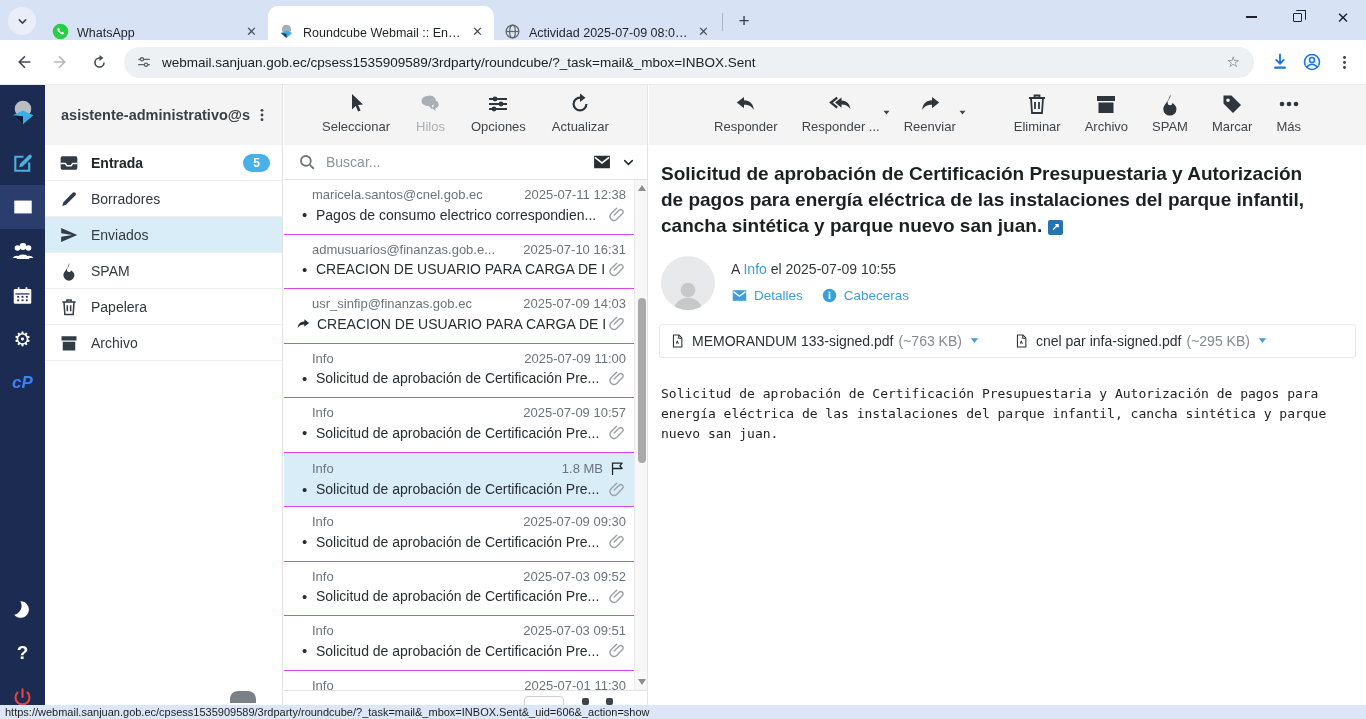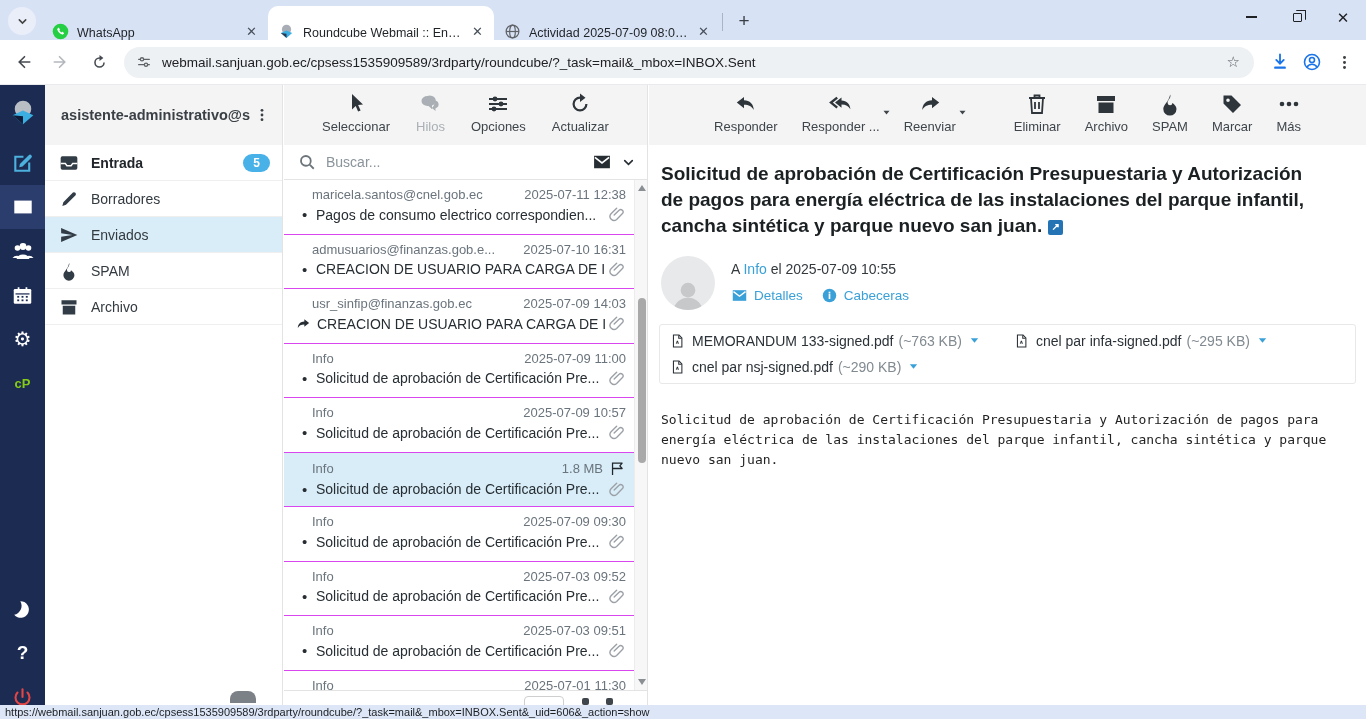--- a/index.html
+++ b/index.html
@@ -416,21 +416,21 @@
       </div>
     <div class="rail-slot">
         <svg width="21" height="21" viewBox="0 0 24 24" color="#fff">
           <use href="#i-cal"></use>
         </svg>
       </div>
     <div class="rail-slot">
         <span class="rail-txt">⚙</span>
       </div>
     <div class="rail-slot">
-        <span style="color:#84cc16;font-weight:bold;font-size:13px">cP</span>
+        <span style="color:#3b82f6;font-weight:bold;font-style:italic;font-size:17px">cP</span>
       </div>
     <div class="rail-spacer"></div>
     <div class="rail-slot">
         <svg width="21" height="21" viewBox="0 0 24 24" color="#fff">
           <use href="#i-moon"></use>
         </svg>
       </div>
     <div class="rail-slot">
         <span style="color:#fff;font-weight:bold;font-size:19px">?</span>
       </div>
@@ -467,20 +467,26 @@
       <svg class="f-ic" viewBox="0 0 24 24">
           <use href="#i-send"></use>
         </svg>
       <span>Enviados</span>
     </div>
     <div class="folder">
       <svg class="f-ic" viewBox="0 0 24 24">
           <use href="#i-flame"></use>
         </svg>
       <span>SPAM</span>
+    </div>
+    <div class="folder">
+      <svg class="f-ic" viewBox="0 0 24 24">
+          <use href="#i-trash-o"></use>
+        </svg>
+      <span>Papelera</span>
     </div>
     <div class="folder">
       <svg class="f-ic" viewBox="0 0 24 24">
           <use href="#i-archive"></use>
         </svg>
       <span>Archivo</span>
     </div>
     <div class="blob"></div>
   </div>
 
@@ -803,29 +809,19 @@
       <span class="chip">
         <svg class="pdf-ic" viewBox="0 0 24 24">
             <use href="#i-doc"></use>
           </svg>
         <span>cnel par infa-signed.pdf</span>
         <span class="c-size">(~295 KB)</span>
         <svg class="c-caret" viewBox="0 0 24 24">
             <use href="#i-caret"></use>
           </svg>
       </span>
-      <span class="chip" style="flex-basis:100%">
-        <svg class="pdf-ic" viewBox="0 0 24 24">
-            <use href="#i-doc"></use>
-          </svg>
-        <span>cnel par nsj-signed.pdf</span>
-        <span class="c-size">(~290 KB)</span>
-        <svg class="c-caret" viewBox="0 0 24 24">
-            <use href="#i-caret"></use>
-          </svg>
-      </span>
     </div>
 
     <div class="mail-body">Solicitud de aprobación de Certificación Presupuestaria y Autorización de pagos para energía eléctrica de las instalaciones del parque infantil, cancha sintética y parque nuevo san juan.</div>
   </div>
 </div>
 
 <div class="statusbar">https://webmail.sanjuan.gob.ec/cpsess1535909589/3rdparty/roundcube/?_task=mail&amp;_mbox=INBOX.Sent&amp;_uid=606&amp;_action=show</div>
 
 </body></html>

